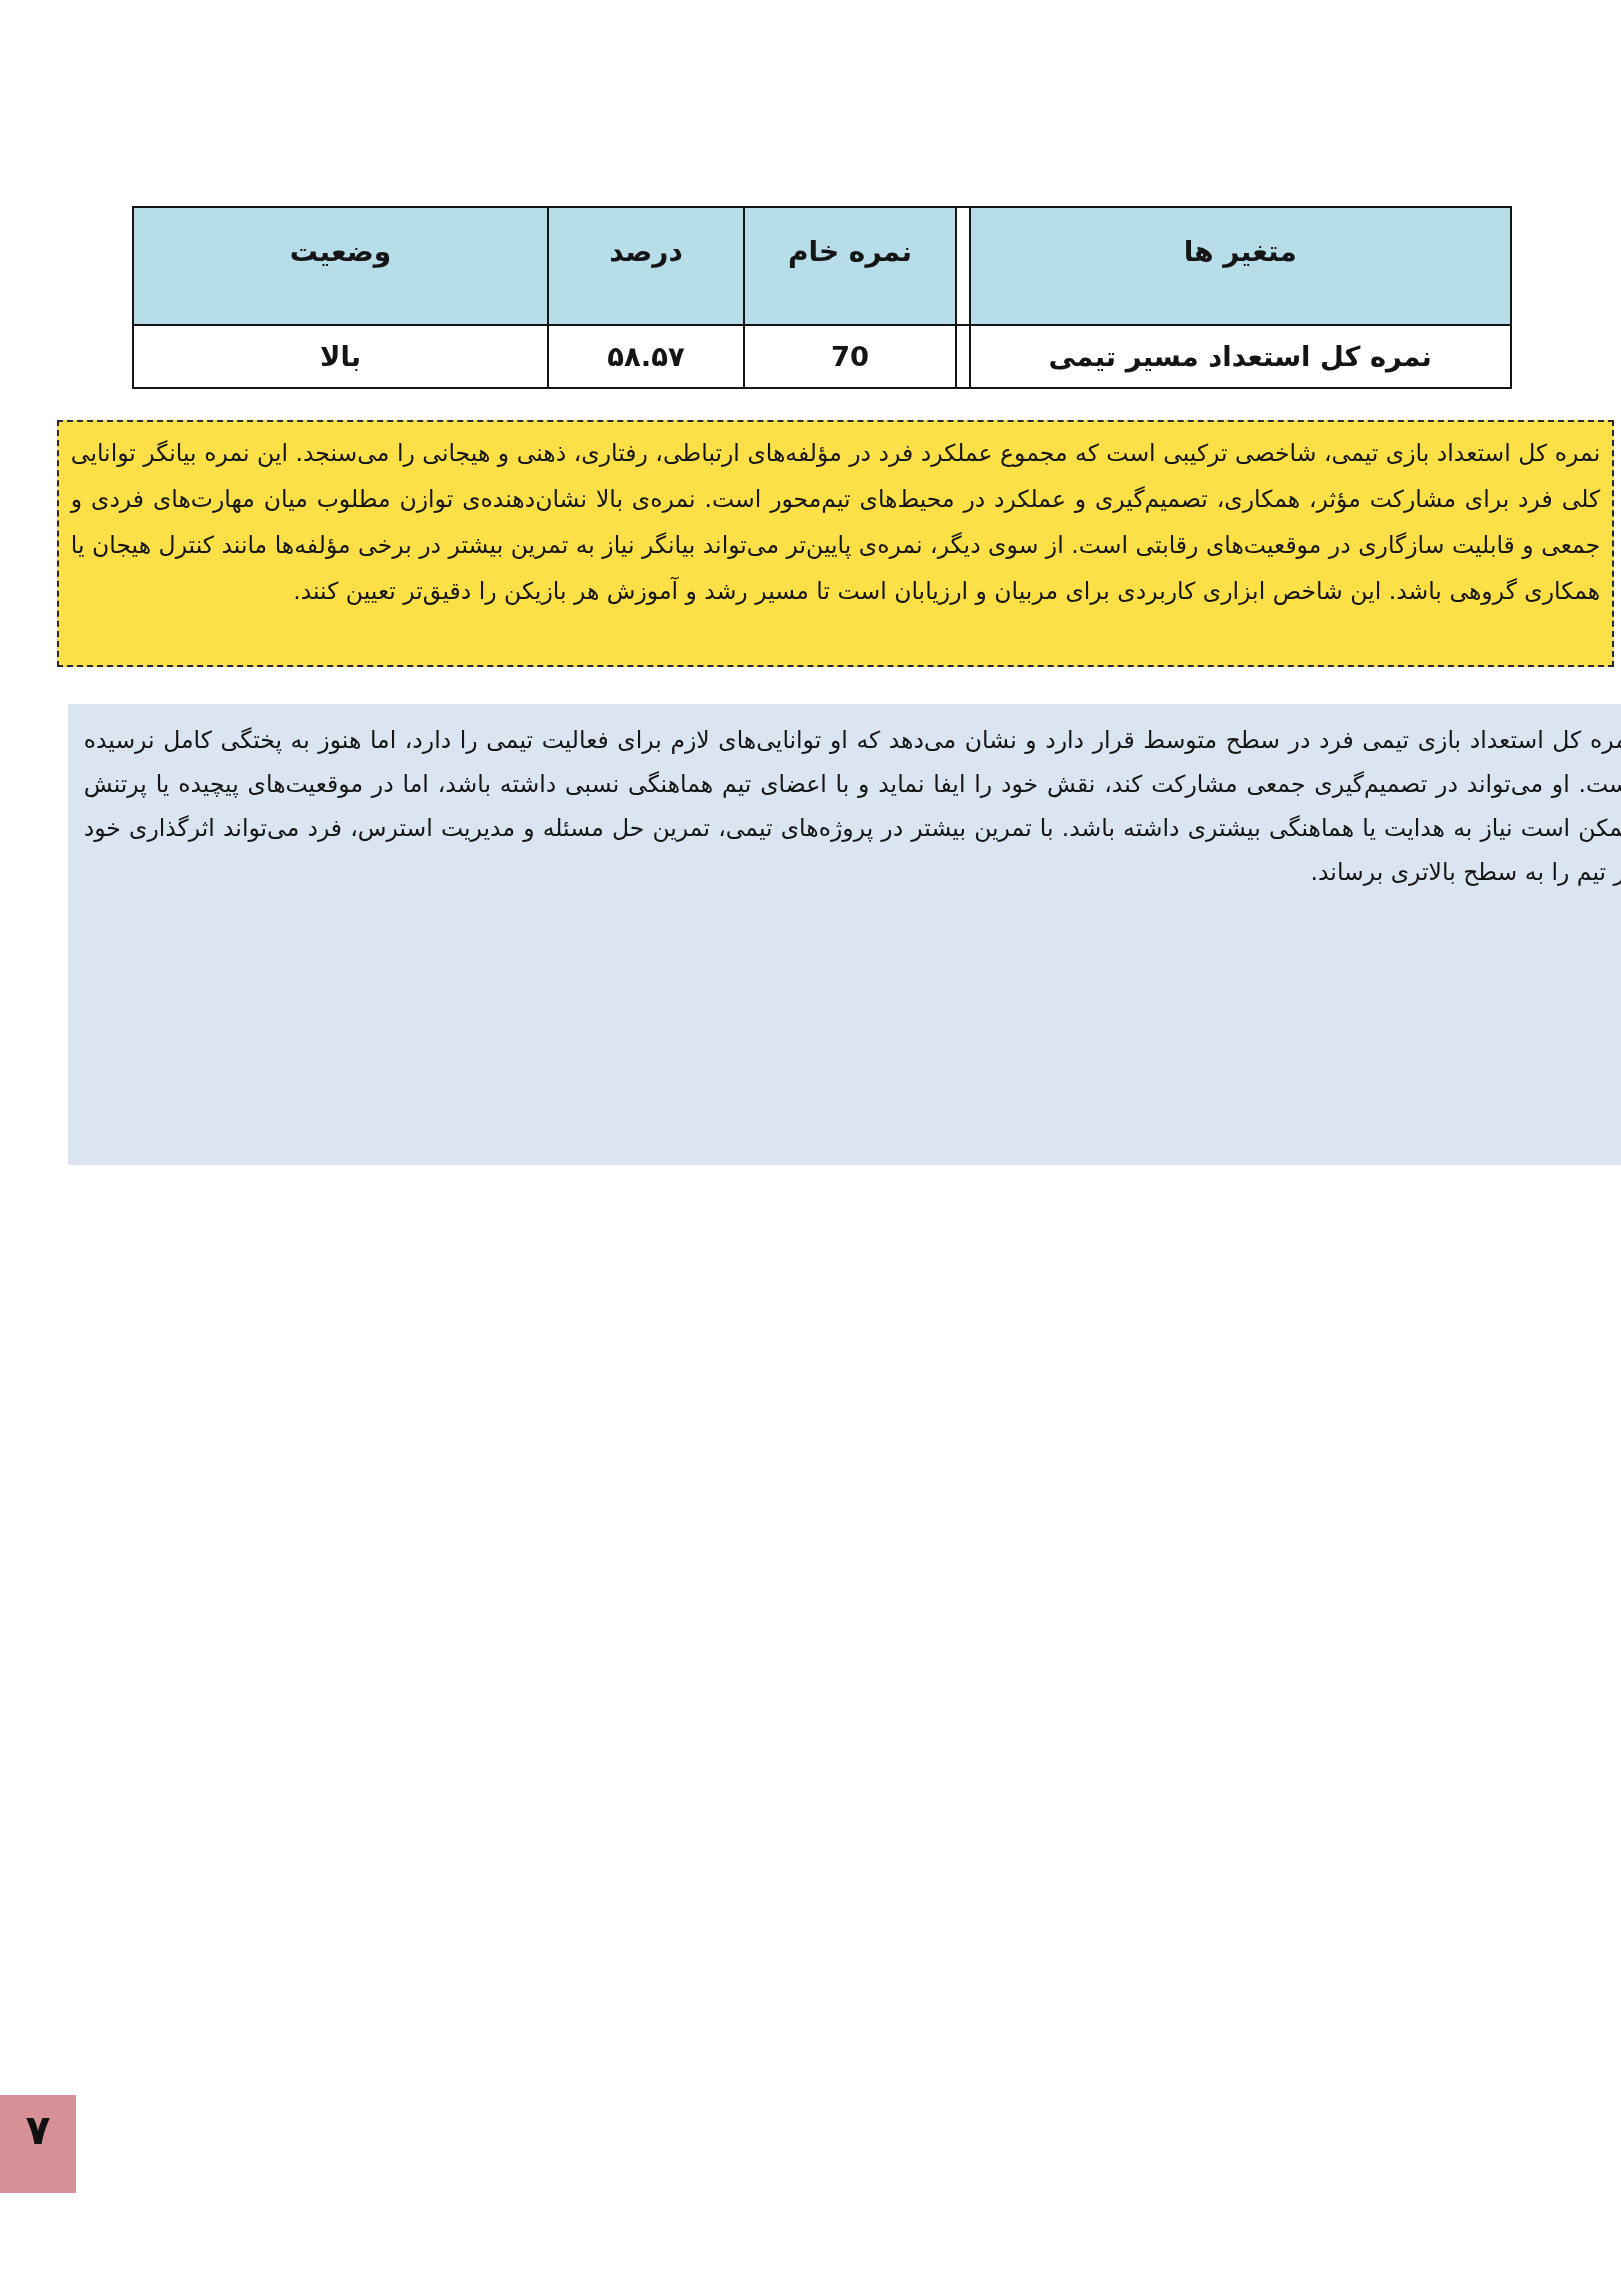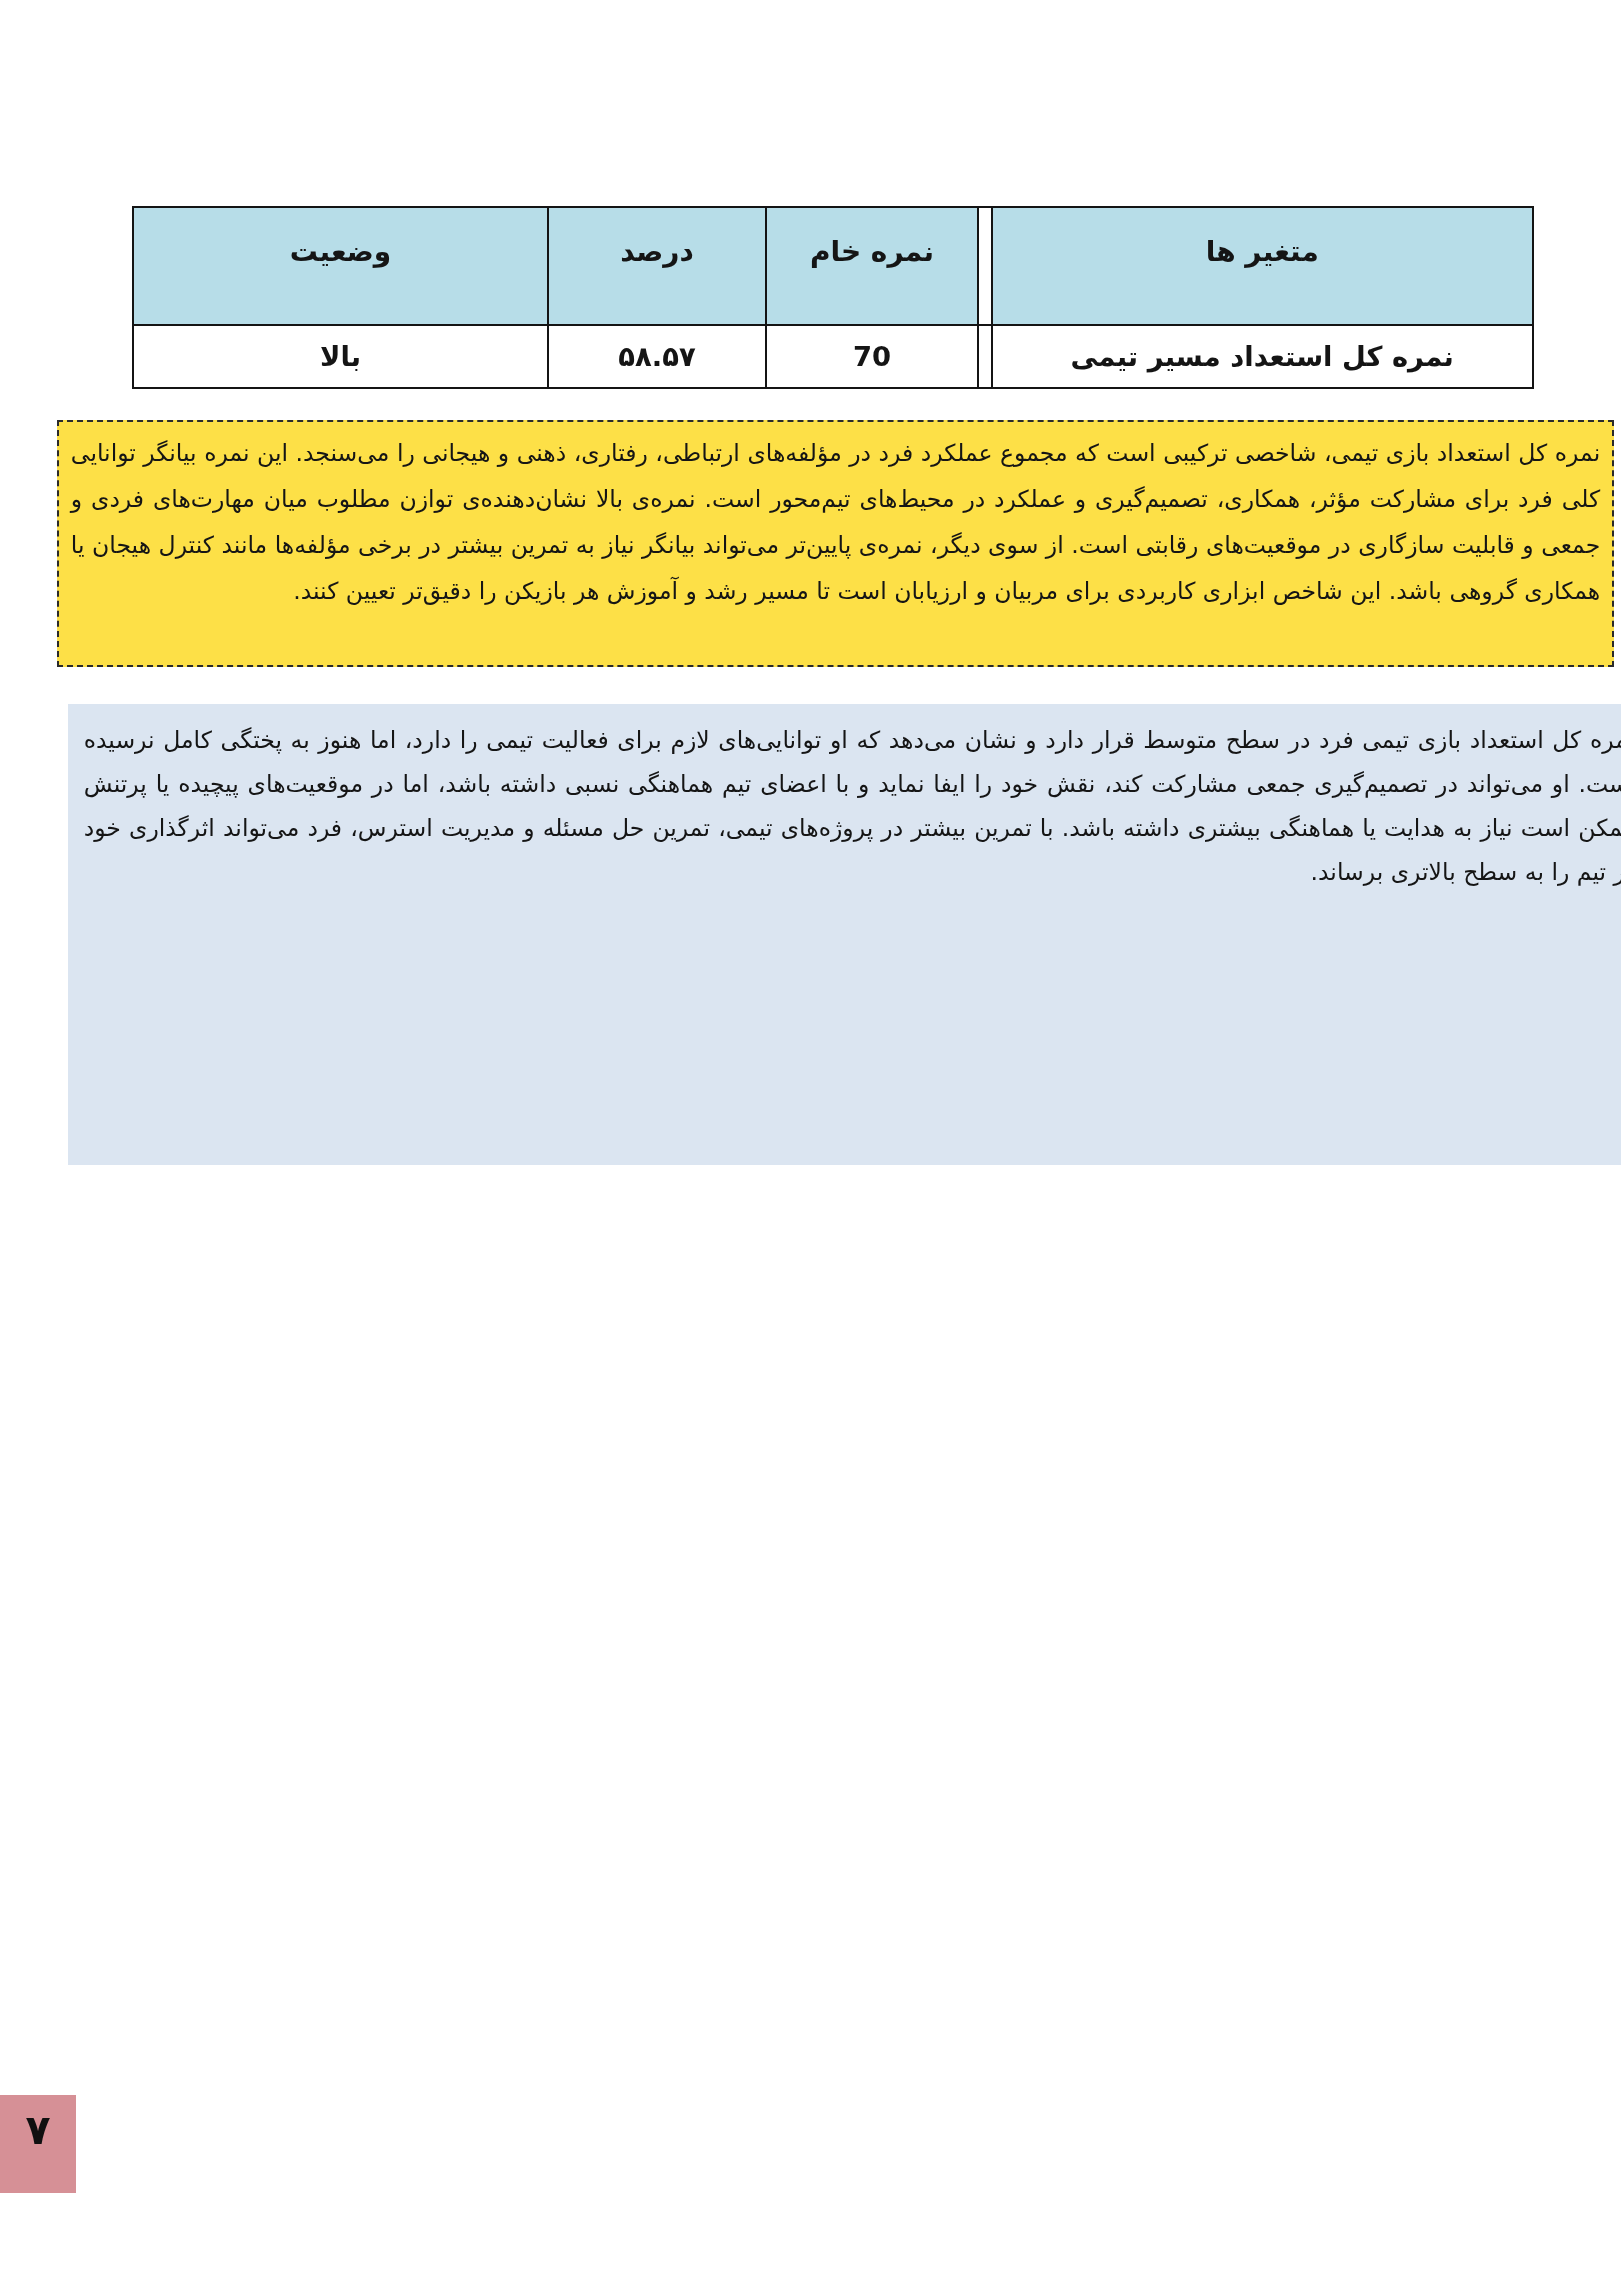--- a/index.html
+++ b/index.html
@@ -31,21 +31,21 @@
     background:var(--table-header-bg);
     height:118px;font-size:28px;
     vertical-align:middle;padding-bottom:29px;
   }
   .score-table tbody td{
     background:#ffffff;height:63px;font-size:27.4px;
   }
   .col-var{width:541px;}
   .col-spacer{width:13.7px;background:#ffffff !important;}
   .col-raw{width:212px;}
-  .col-pct{width:218px;}
+  .col-pct{width:196px;}
   .col-status{width:415px;}
 
   
   .desc-box{
     position:absolute;top:420px;left:57px;width:1557px;height:247px;
     background:#fde047;border:2px dashed #2a2a2a;
     padding:7.8px 11.8px 0 11.8px;
     direction:rtl;text-align:justify;
     font-size:23.5px;line-height:46px;color:var(--ink);
   }

